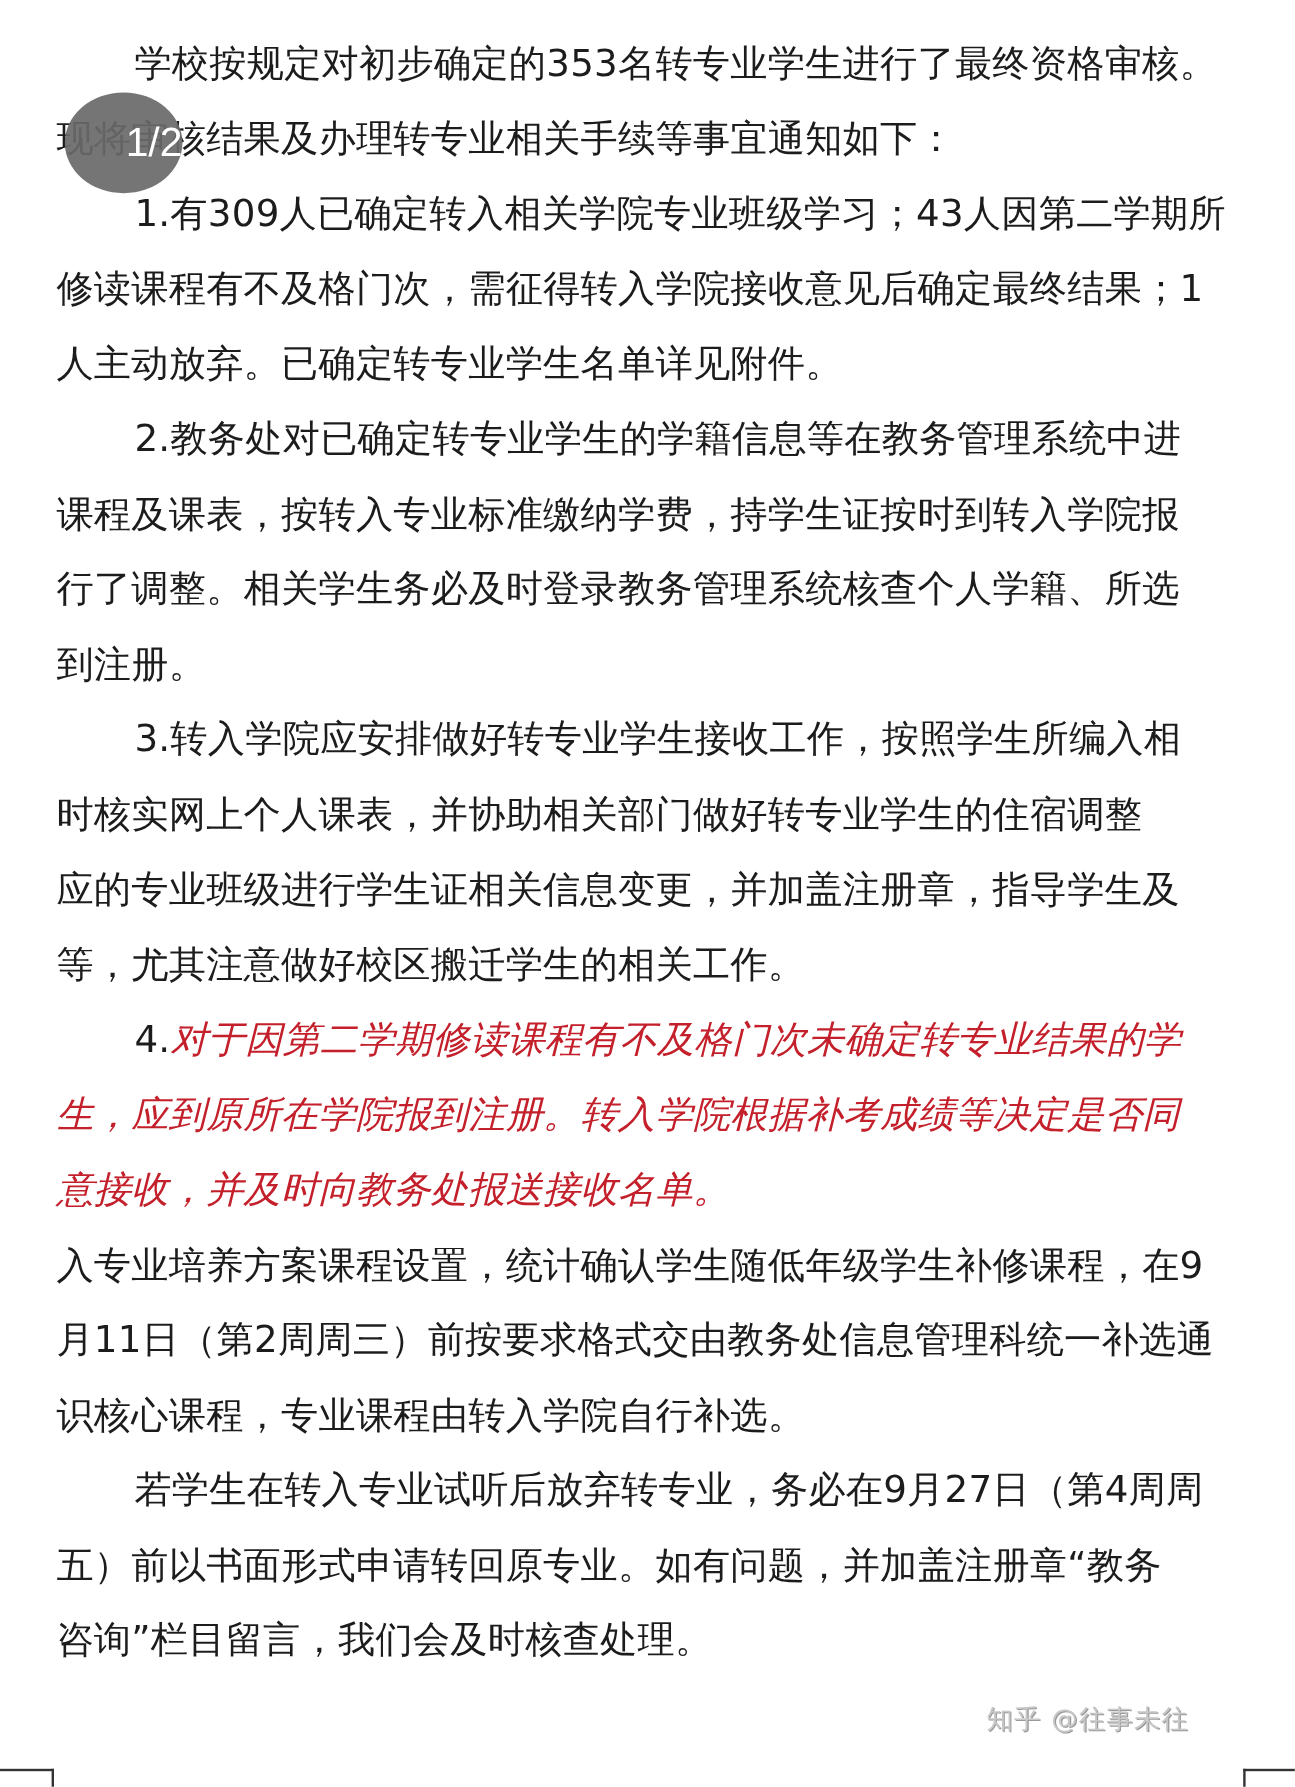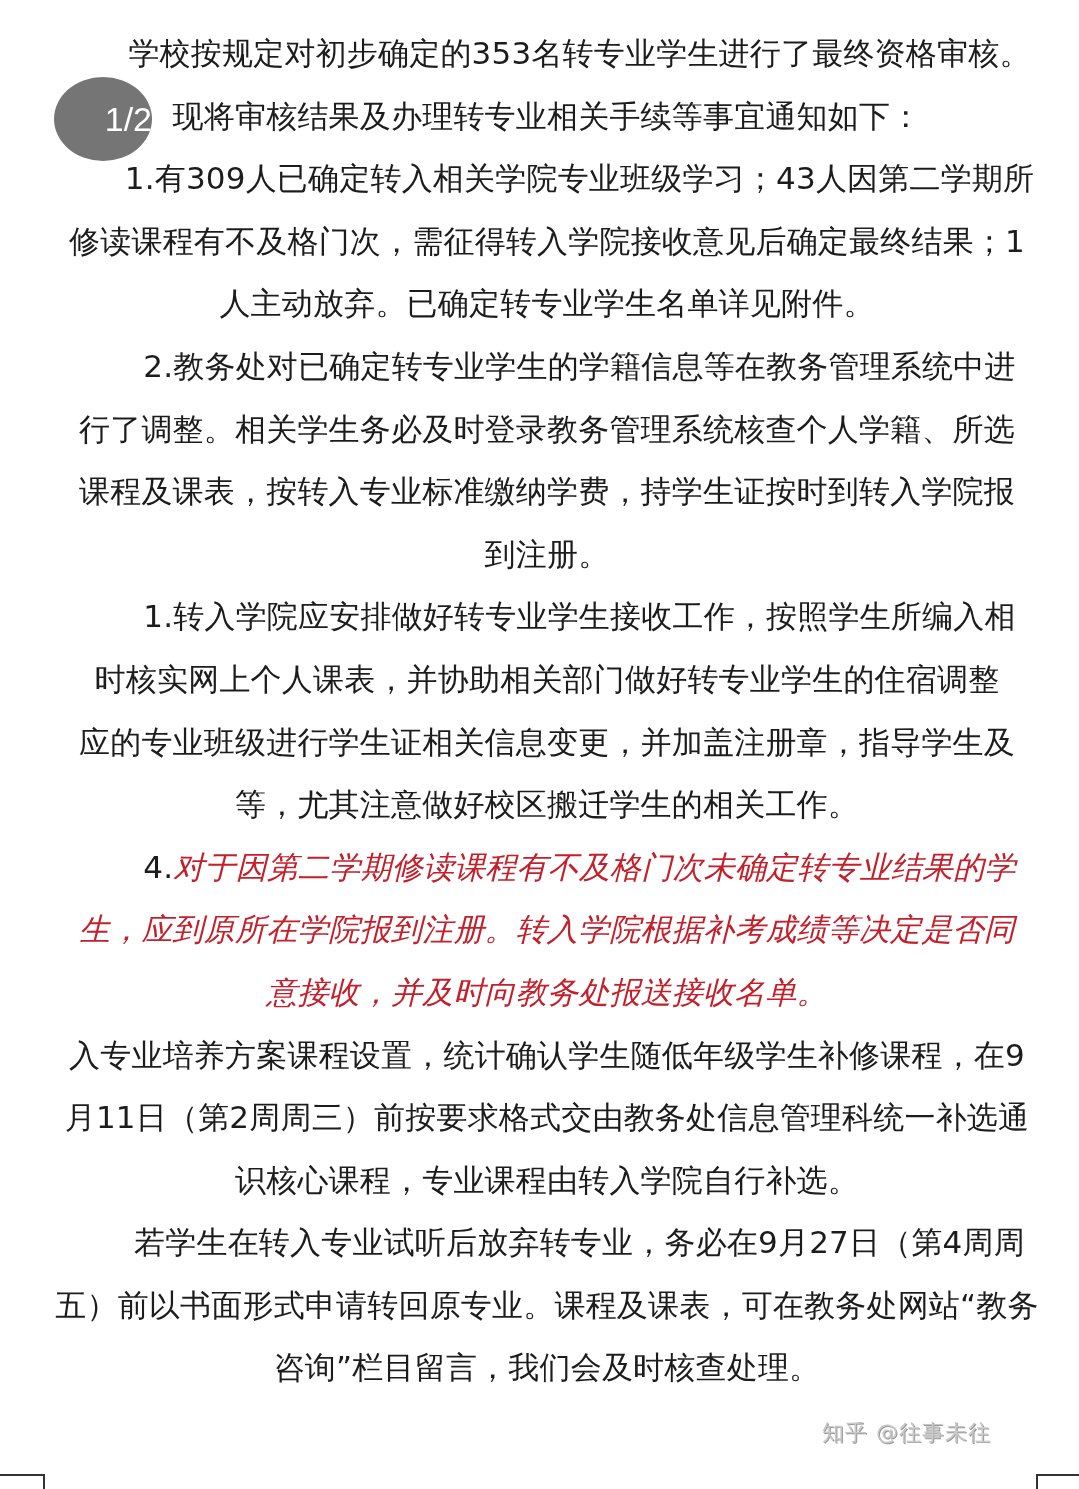--- a/index.html
+++ b/index.html
@@ -20,21 +20,20 @@
       left: 47px;
       top: 22px;
       width: 1000px;
     }
     .line {
       height: 62.6px;
       line-height: 62.6px;
       font-size: 31px;
       white-space: nowrap;
       letter-spacing: 0.2px;
-      text-align: center;
     }
     .line.indent {
       padding-left: 65px;
     }
     .red {
       color: #c4202b;
       font-style: italic;
     }
     .page-badge {
       position: absolute;
@@ -92,47 +91,47 @@
   </div>
 
   <div>
     <div class="line indent">1.有309人已确定转入相关学院专业班级学习；43人因第二学期所</div>
     <div class="line">修读课程有不及格门次，需征得转入学院接收意见后确定最终结果；1</div>
     <div class="line">人主动放弃。已确定转专业学生名单详见附件。</div>
   </div>
 
   <div>
     <div class="line indent">2.教务处对已确定转专业学生的学籍信息等在教务管理系统中进</div>
+    <div class="line">课程及课表，按转入专业标准缴纳学费，持学生证按时到转入学院报</div>
     <div class="line">行了调整。相关学生务必及时登录教务管理系统核查个人学籍、所选</div>
-    <div class="line">课程及课表，按转入专业标准缴纳学费，持学生证按时到转入学院报</div>
     <div class="line">到注册。</div>
   </div>
 
   <div>
-    <div class="line indent">1.转入学院应安排做好转专业学生接收工作，按照学生所编入相</div>
+    <div class="line indent">3.转入学院应安排做好转专业学生接收工作，按照学生所编入相</div>
     <div class="line">时核实网上个人课表，并协助相关部门做好转专业学生的住宿调整</div>
     <div class="line">应的专业班级进行学生证相关信息变更，并加盖注册章，指导学生及</div>
     <div class="line">等，尤其注意做好校区搬迁学生的相关工作。</div>
   </div>
 
   <div>
     <div class="line indent"><span>4.</span><span class="red">对于因第二学期修读课程有不及格门次未确定转专业结果的学</span></div>
     <div class="line red">生，应到原所在学院报到注册。转入学院根据补考成绩等决定是否同</div>
     <div class="line red">意接收，并及时向教务处报送接收名单。</div>
   </div>
 
   <div>
     <div class="line">入专业培养方案课程设置，统计确认学生随低年级学生补修课程，在9</div>
     <div class="line">月11日（第2周周三）前按要求格式交由教务处信息管理科统一补选通</div>
     <div class="line">识核心课程，专业课程由转入学院自行补选。</div>
   </div>
 
   <div>
     <div class="line indent">若学生在转入专业试听后放弃转专业，务必在9月27日（第4周周</div>
-    <div class="line">五）前以书面形式申请转回原专业。课程及课表，可在教务处网站“教务</div>
+    <div class="line">五）前以书面形式申请转回原专业。如有问题，并加盖注册章“教务</div>
     <div class="line">咨询”栏目留言，我们会及时核查处理。</div>
   </div>
 </div>
 
 <div class="watermark">知乎 @往事未往</div>
 
 <div class="corner left"></div>
 <div class="corner right"></div>
 
 </body></html>

